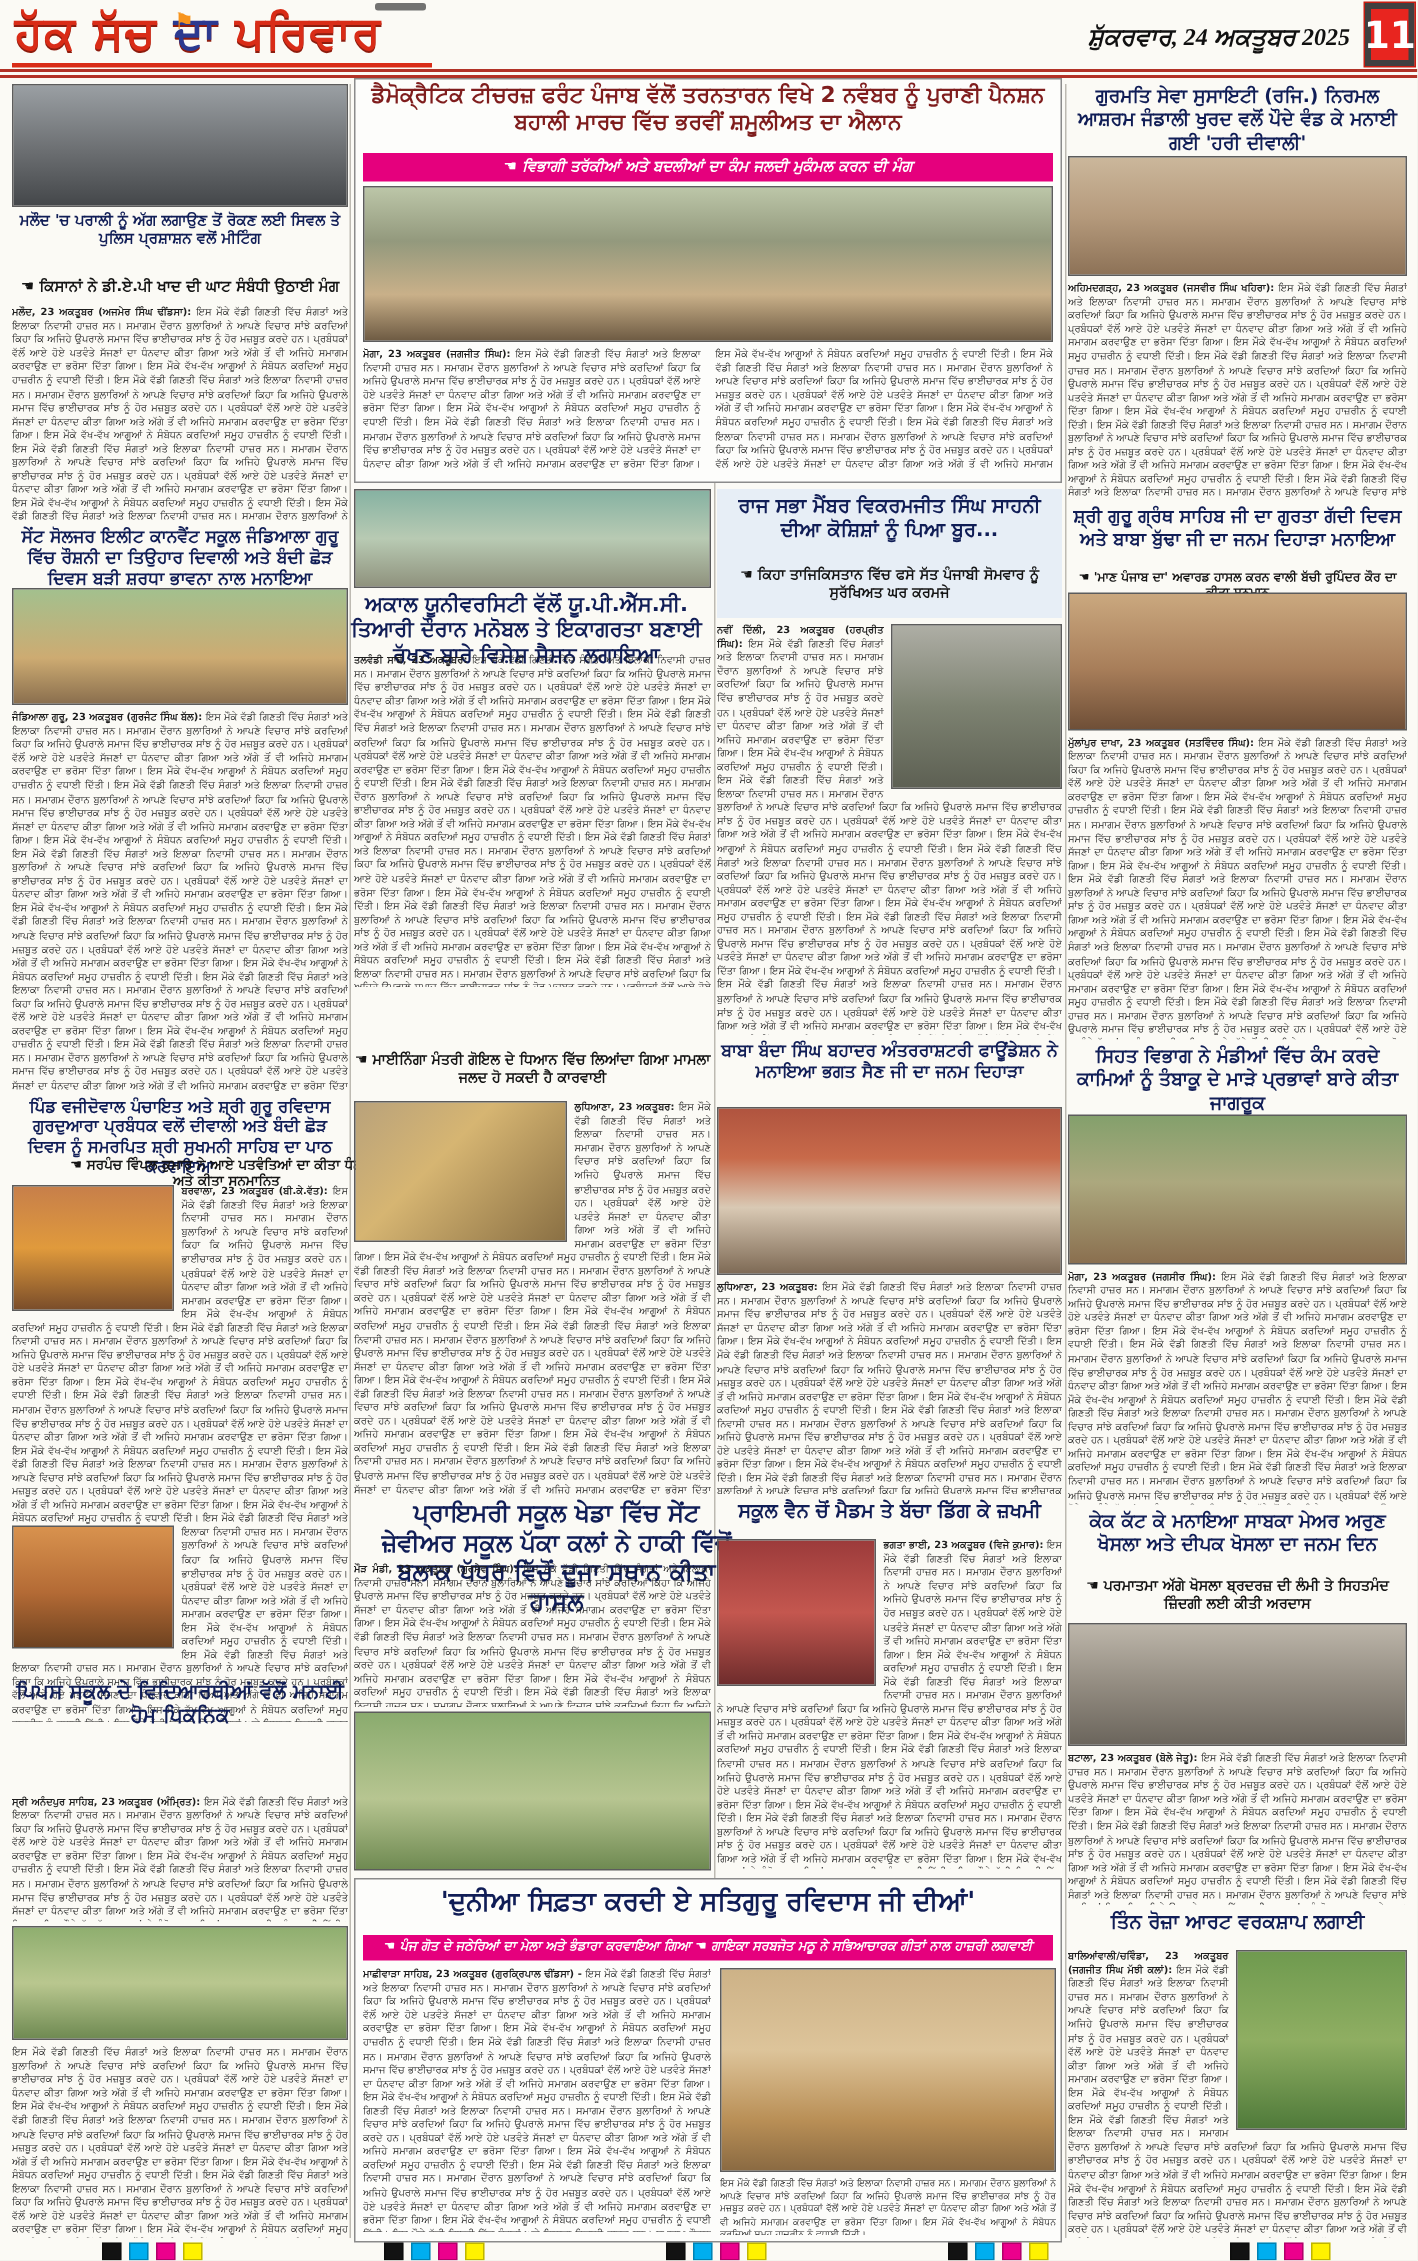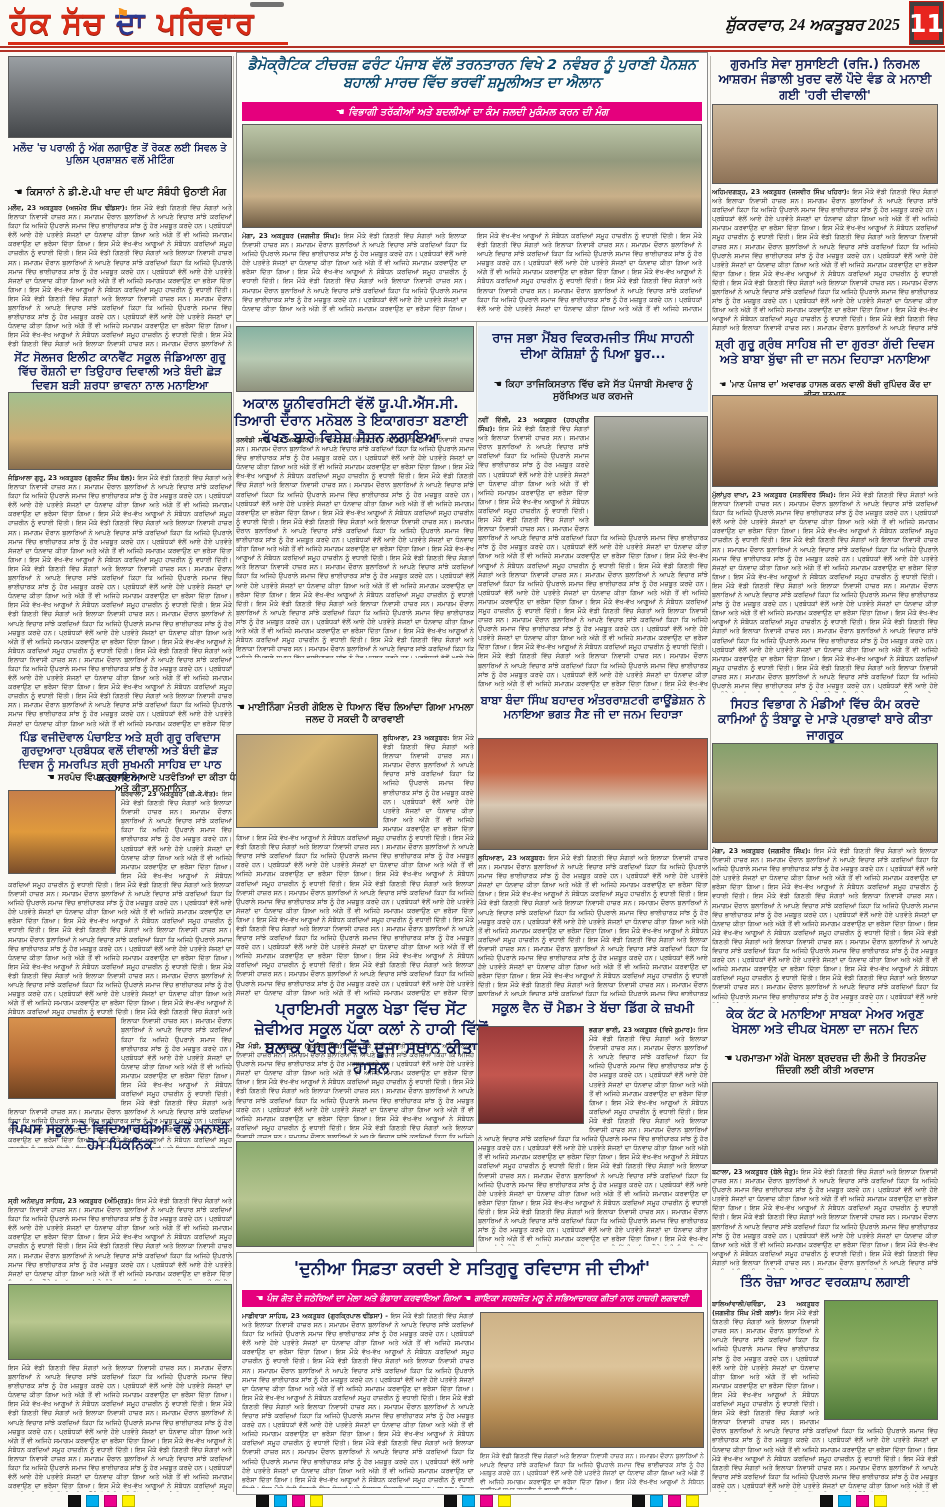--- a/index.html
+++ b/index.html
@@ -12,21 +12,21 @@
   .flag{position:absolute;top:-9px;left:106px;color:#f7941d;font-size:15px;text-shadow:none;}
   .logo-underline{border-bottom:3px solid #d92c17;}
   .tagline-mark{background:#444;height:5px;width:34px;border-radius:2px;opacity:.75;}
   .date-line{font-family:"Liberation Serif","DejaVu Serif",serif;font-style:italic;font-weight:bold;font-size:16px;color:#111;text-align:right;}
   .pagenum{background:#e8251f;color:#fff;font-weight:bold;font-size:25px;display:flex;align-items:center;justify-content:center;border:4px solid #404040;outline:1px solid #c71d12;}
   .dbl-rule{border-top:2px solid #b23227;border-bottom:2px solid #b23227;height:6px;}
   
   .vrule{width:1px;background:#bdbab2;}
   
   .hl{font-weight:bold;color:#101d56;text-align:center;line-height:1.22;}
-  .hl-black{color:#0c4a6e;font-style:italic;}
+  .hl-black{color:#7f1d1d;}
   .hl-tint{background:#e7eef6;}
   .sub-dark{font-weight:bold;color:#141414;text-align:center;line-height:1.25;}
   .mag-bar{background:#e5007d;color:#fff;font-weight:bold;font-style:italic;text-align:center;display:flex;align-items:center;justify-content:center;line-height:1.1;}
   .bodytxt{font-size:6.6px;line-height:1.38;text-align:justify;color:#1d1d1d;overflow:hidden;}
   .bodytxt .dl{font-weight:bold;}
   .two-col{column-count:2;column-gap:10px;}
   .photo{border:1px solid #5c5c5c;}
   .ph-l{float:left;margin:0 5px 3px 0;}
   .ph-r{float:right;margin:0 0 3px 5px;}
   .boxed{border:1px solid #8b8b8b;background:#fdfdfb;}

